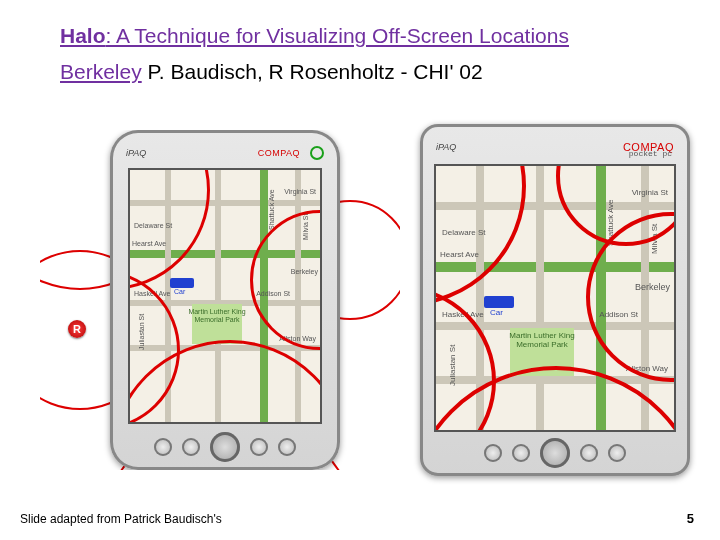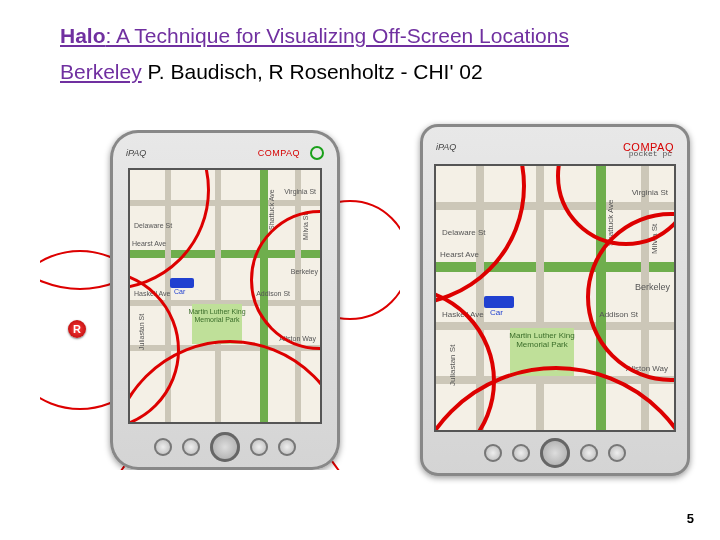--- a/index.html
+++ b/index.html
@@ -175,14 +175,15 @@
         <div class="circbtn"></div>
         <div class="circbtn"></div>
         <div class="dpad"></div>
         <div class="circbtn"></div>
         <div class="circbtn"></div>
       </div>
     </div>
 
   </div>
 
+  <div class="footer">Slide adapted from Patrick Baudisch's</div>
   <div class="pagenum">5</div>
 </div>
 
 </body></html>

